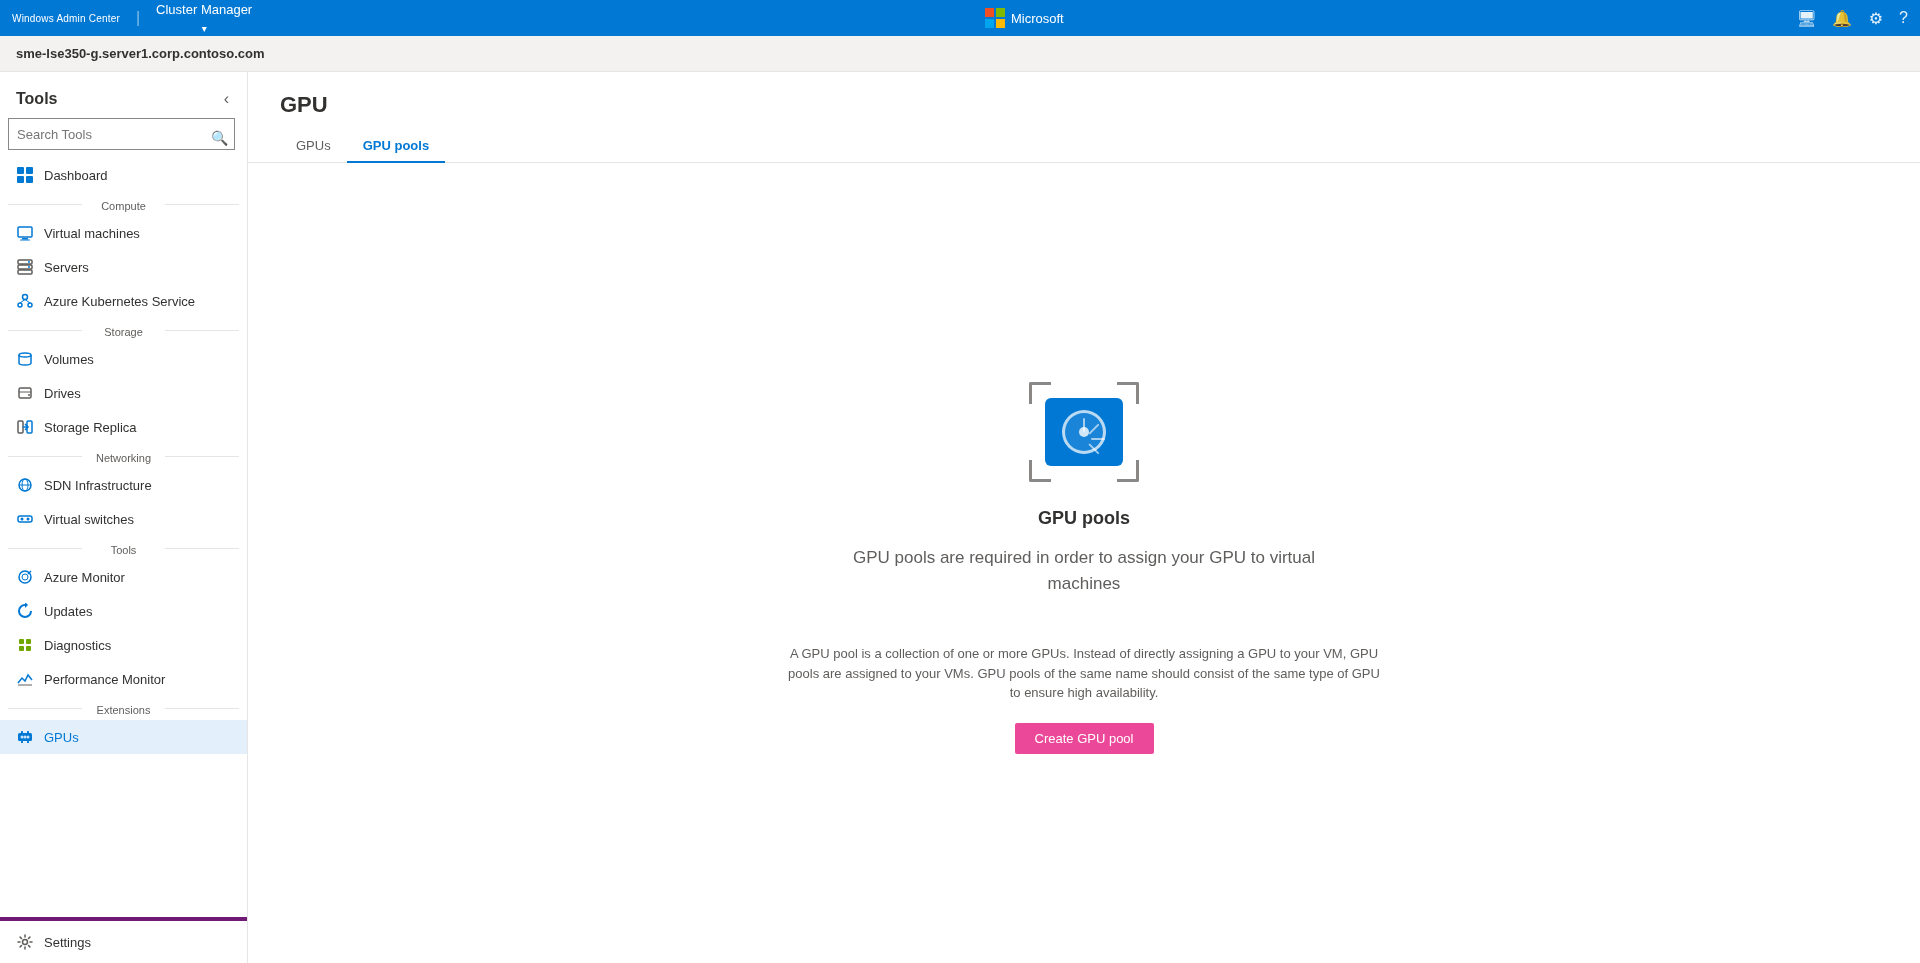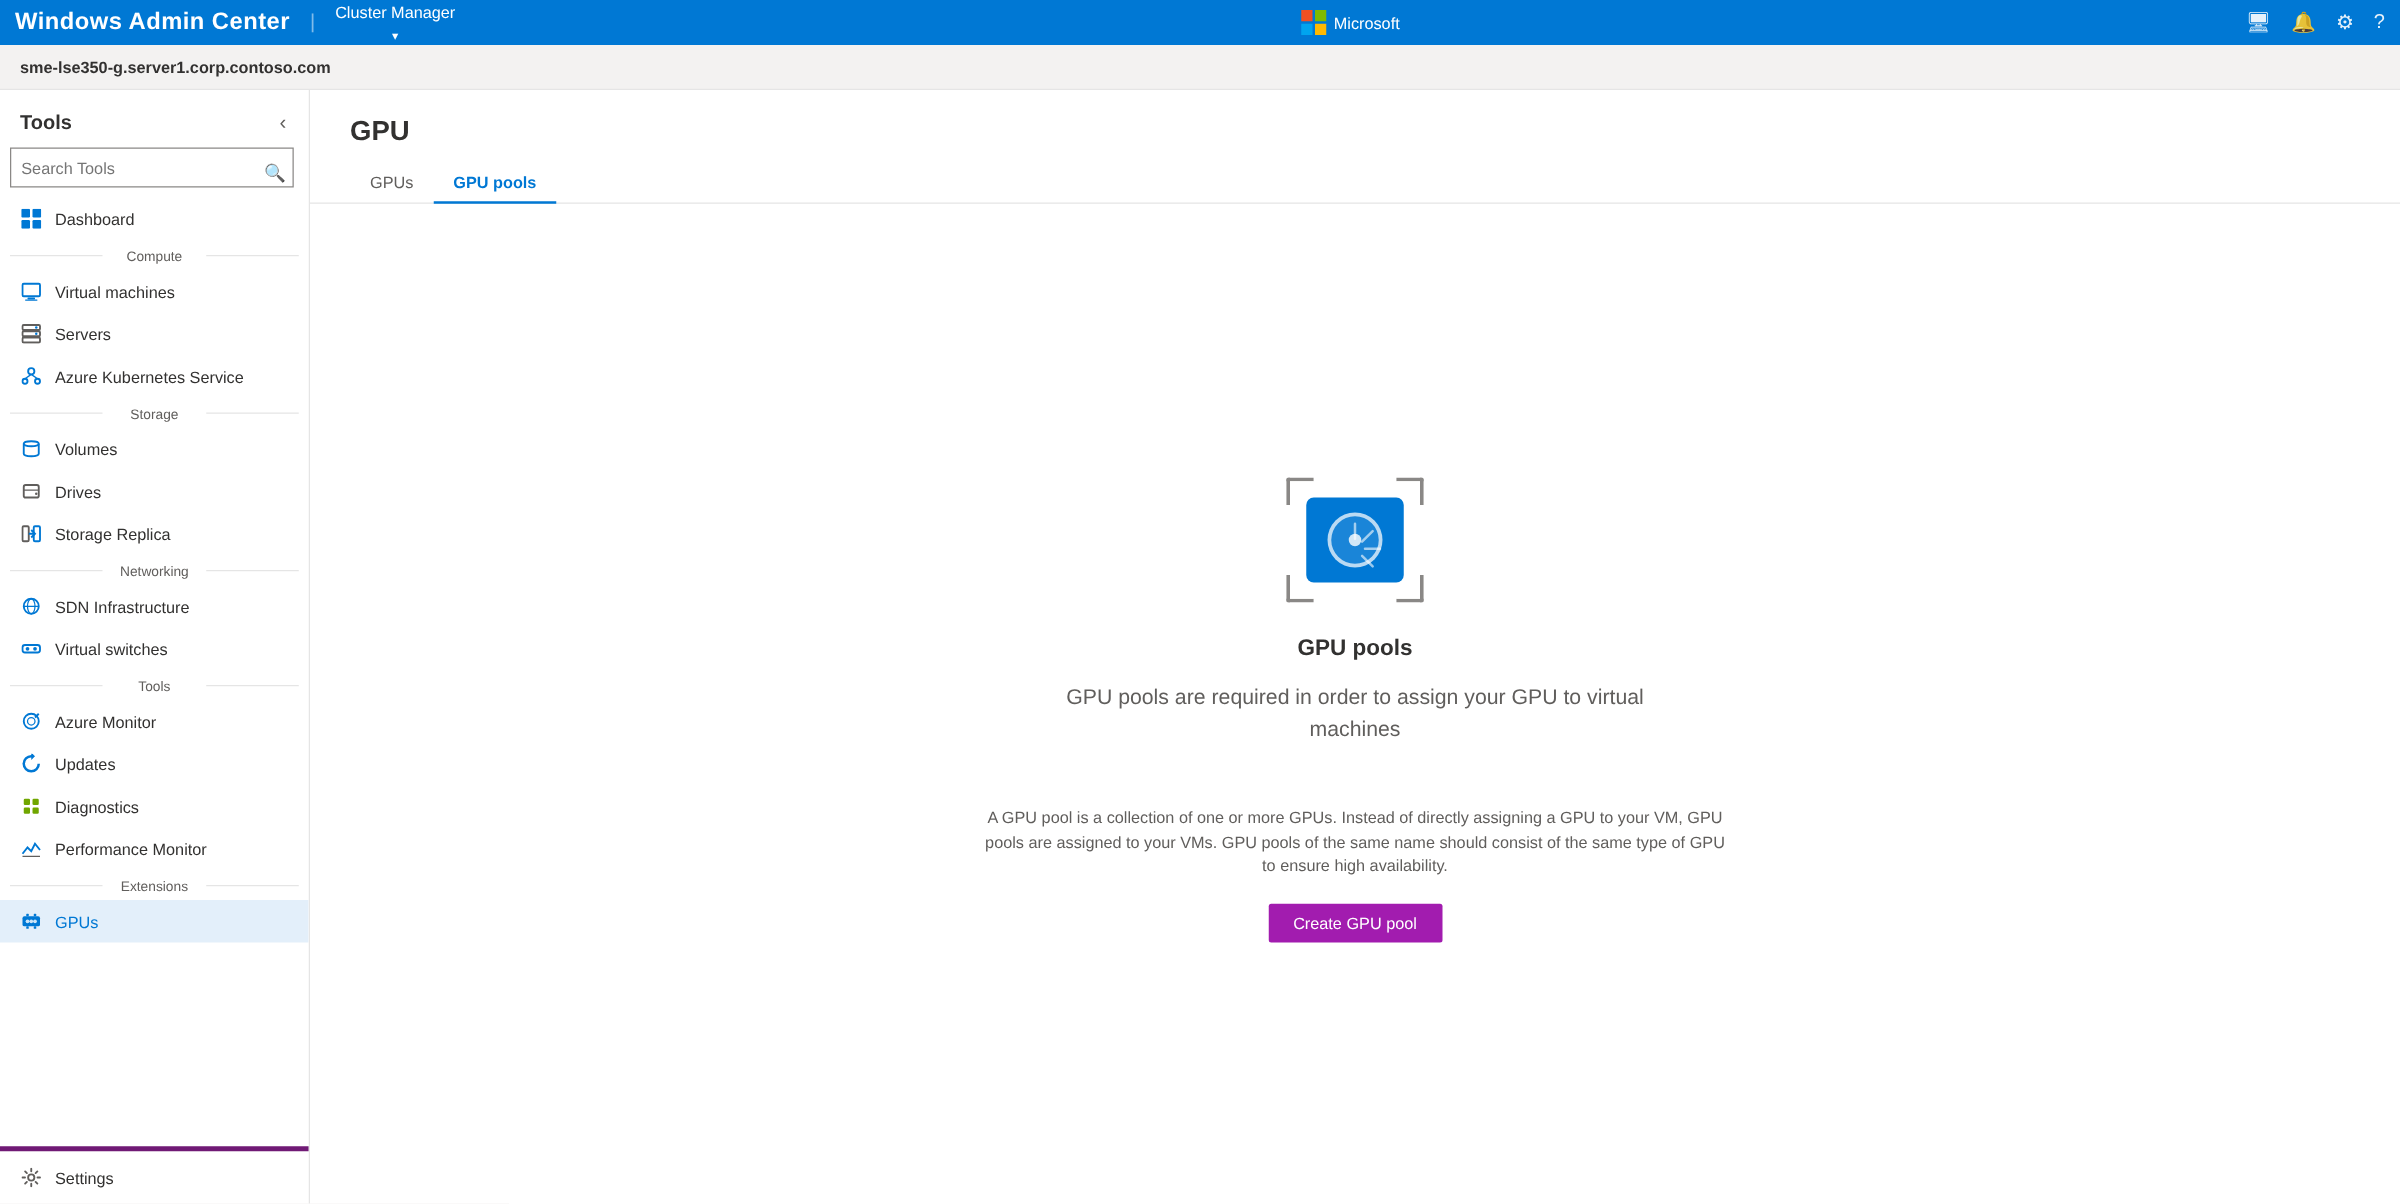--- a/index.html
+++ b/index.html
@@ -15,22 +15,22 @@
       padding: 0 12px;
       justify-content: space-between;
       flex-shrink: 0;
     }
     .topbar-left {
       display: flex;
       align-items: center;
       gap: 12px;
     }
     .topbar-title {
-      font-size: 19px;
-      font-weight: 700;
+      font-size: 10px;
+      font-weight: 400;
       letter-spacing: 0.02em;
     }
     .topbar-separator {
       color: rgba(255,255,255,0.5);
       font-size: 16px;
       margin: 0 4px;
     }
     .topbar-cluster {
       display: flex;
       align-items: center;
@@ -325,21 +325,21 @@
     }
     .empty-state-desc {
       font-size: 13px;
       color: #605e5c;
       text-align: center;
       max-width: 600px;
       line-height: 1.5;
       margin-top: 32px;
     }
     .create-btn {
-      background: #a21caf;
+      background: #ec4899;
       color: white;
       border: none;
       padding: 8px 20px;
       font-size: 13px;
       cursor: pointer;
       border-radius: 2px;
       margin-top: 4px;
     }
 
     

